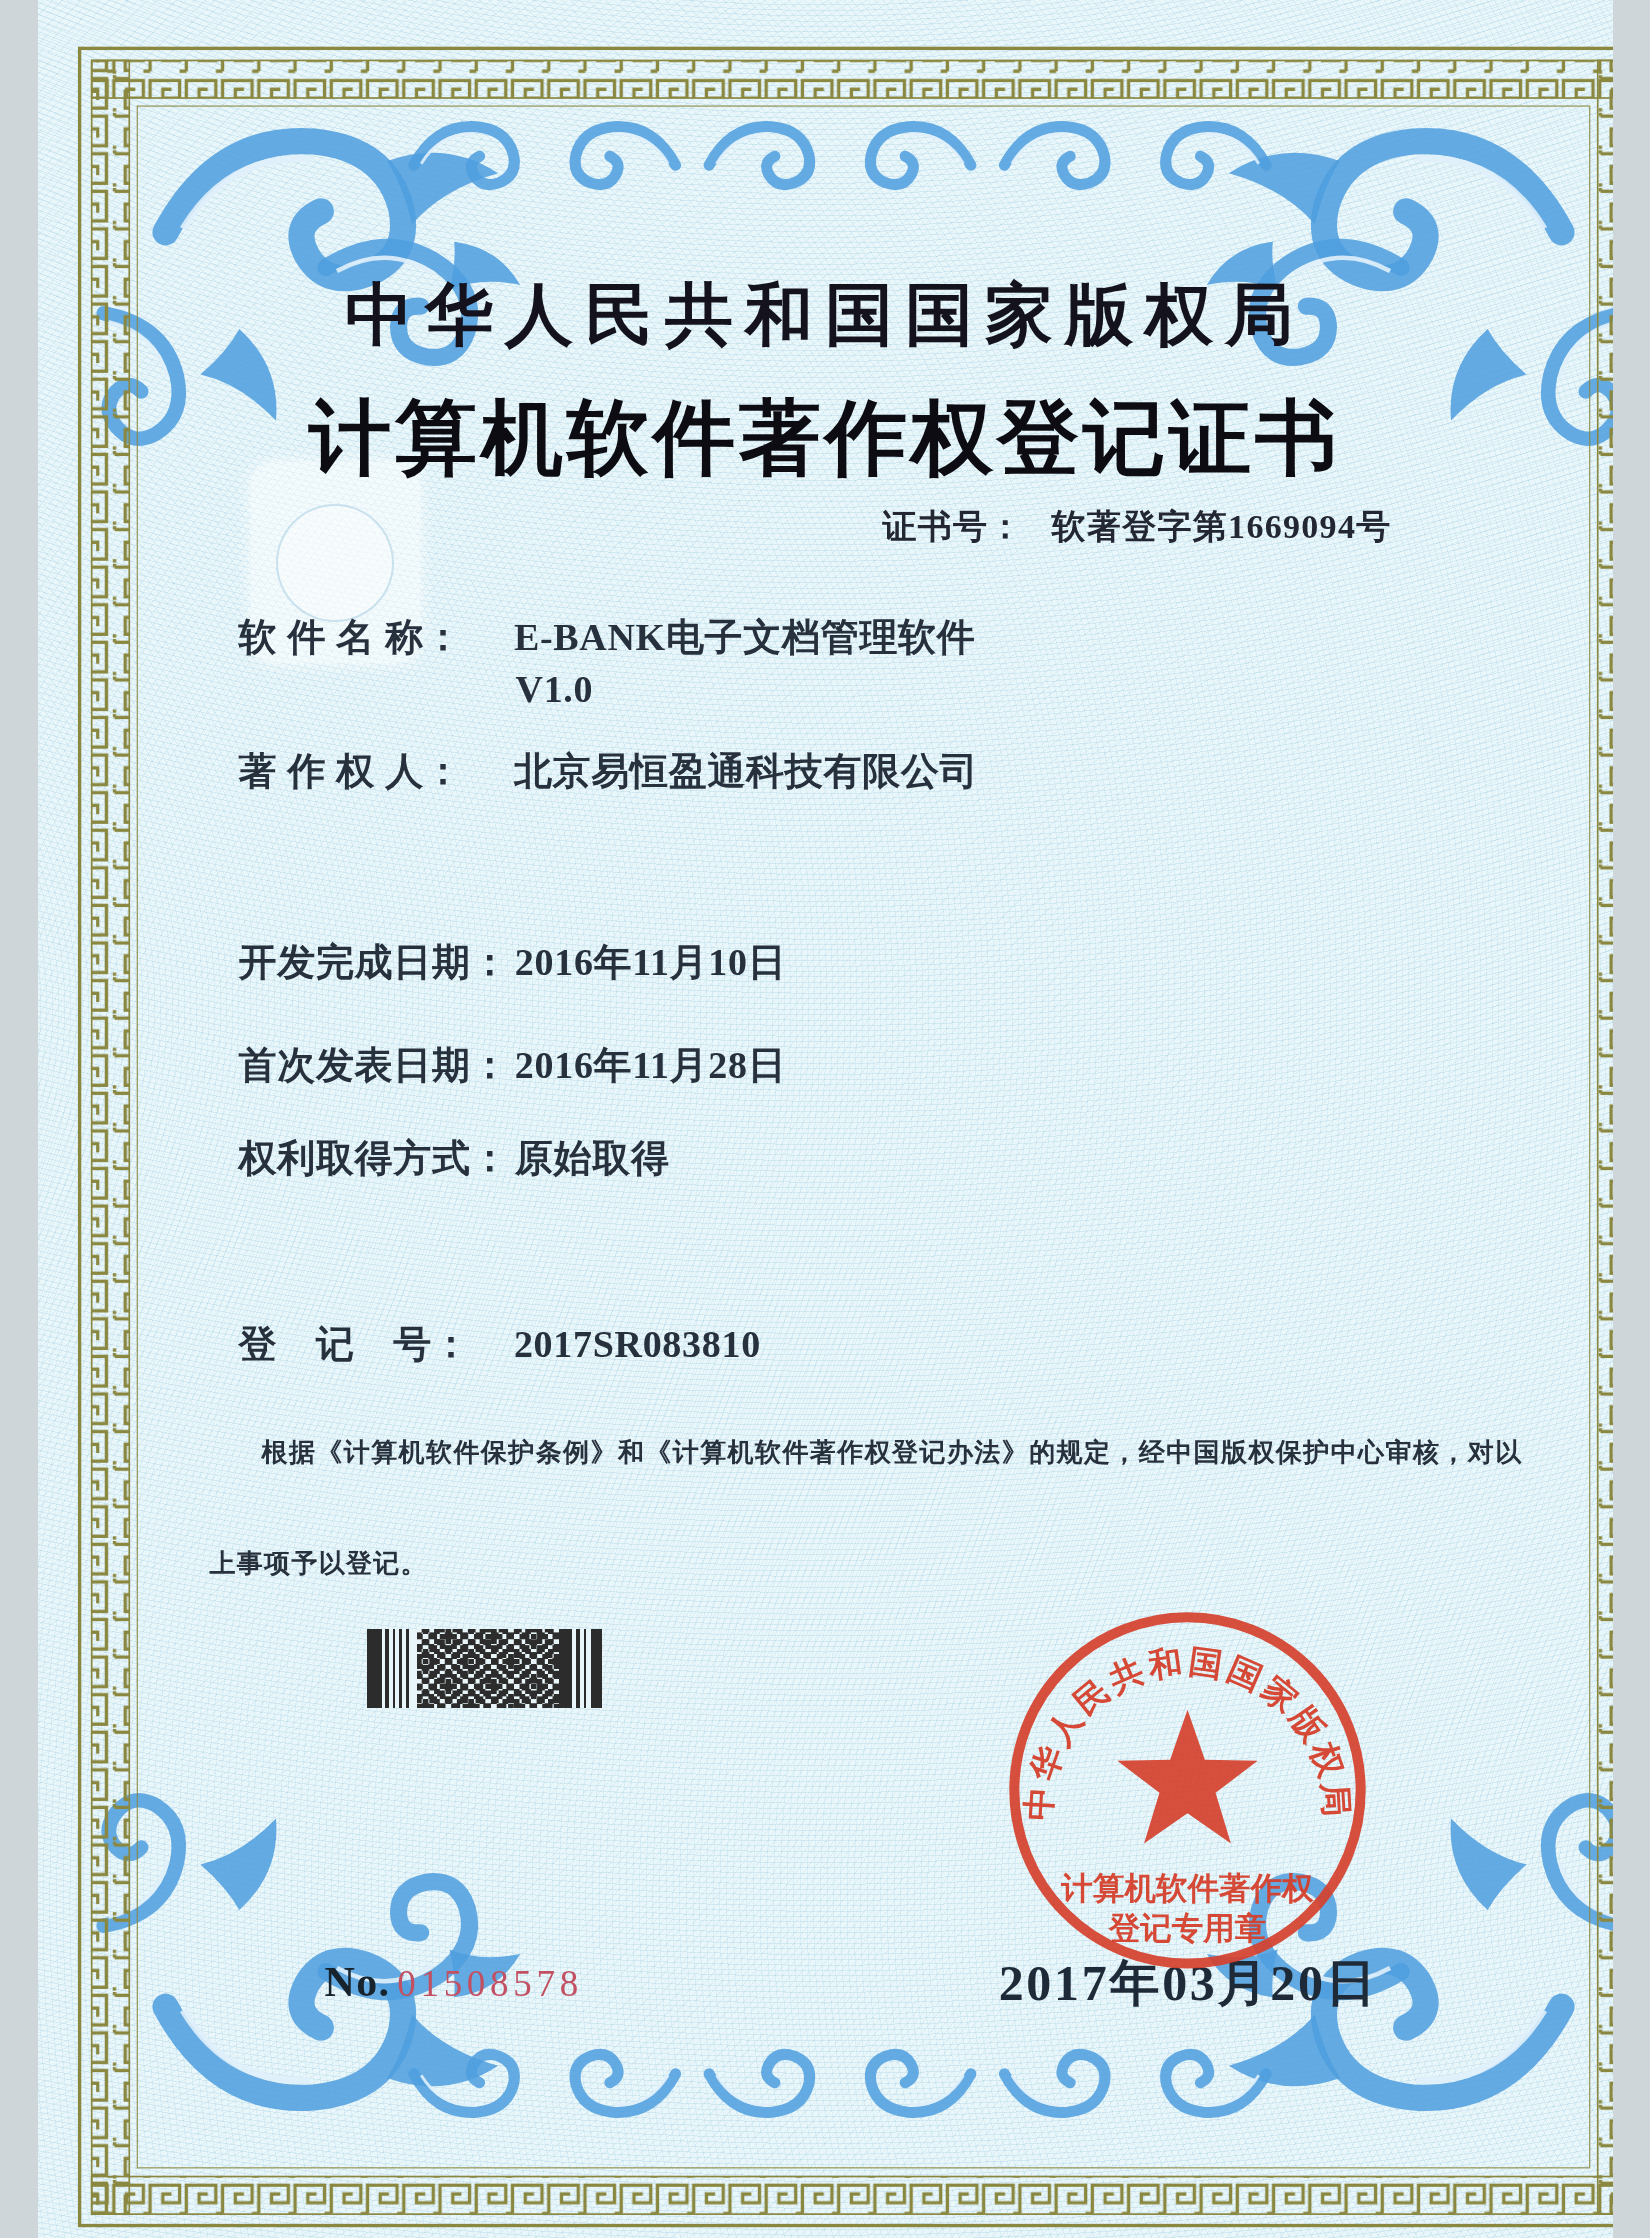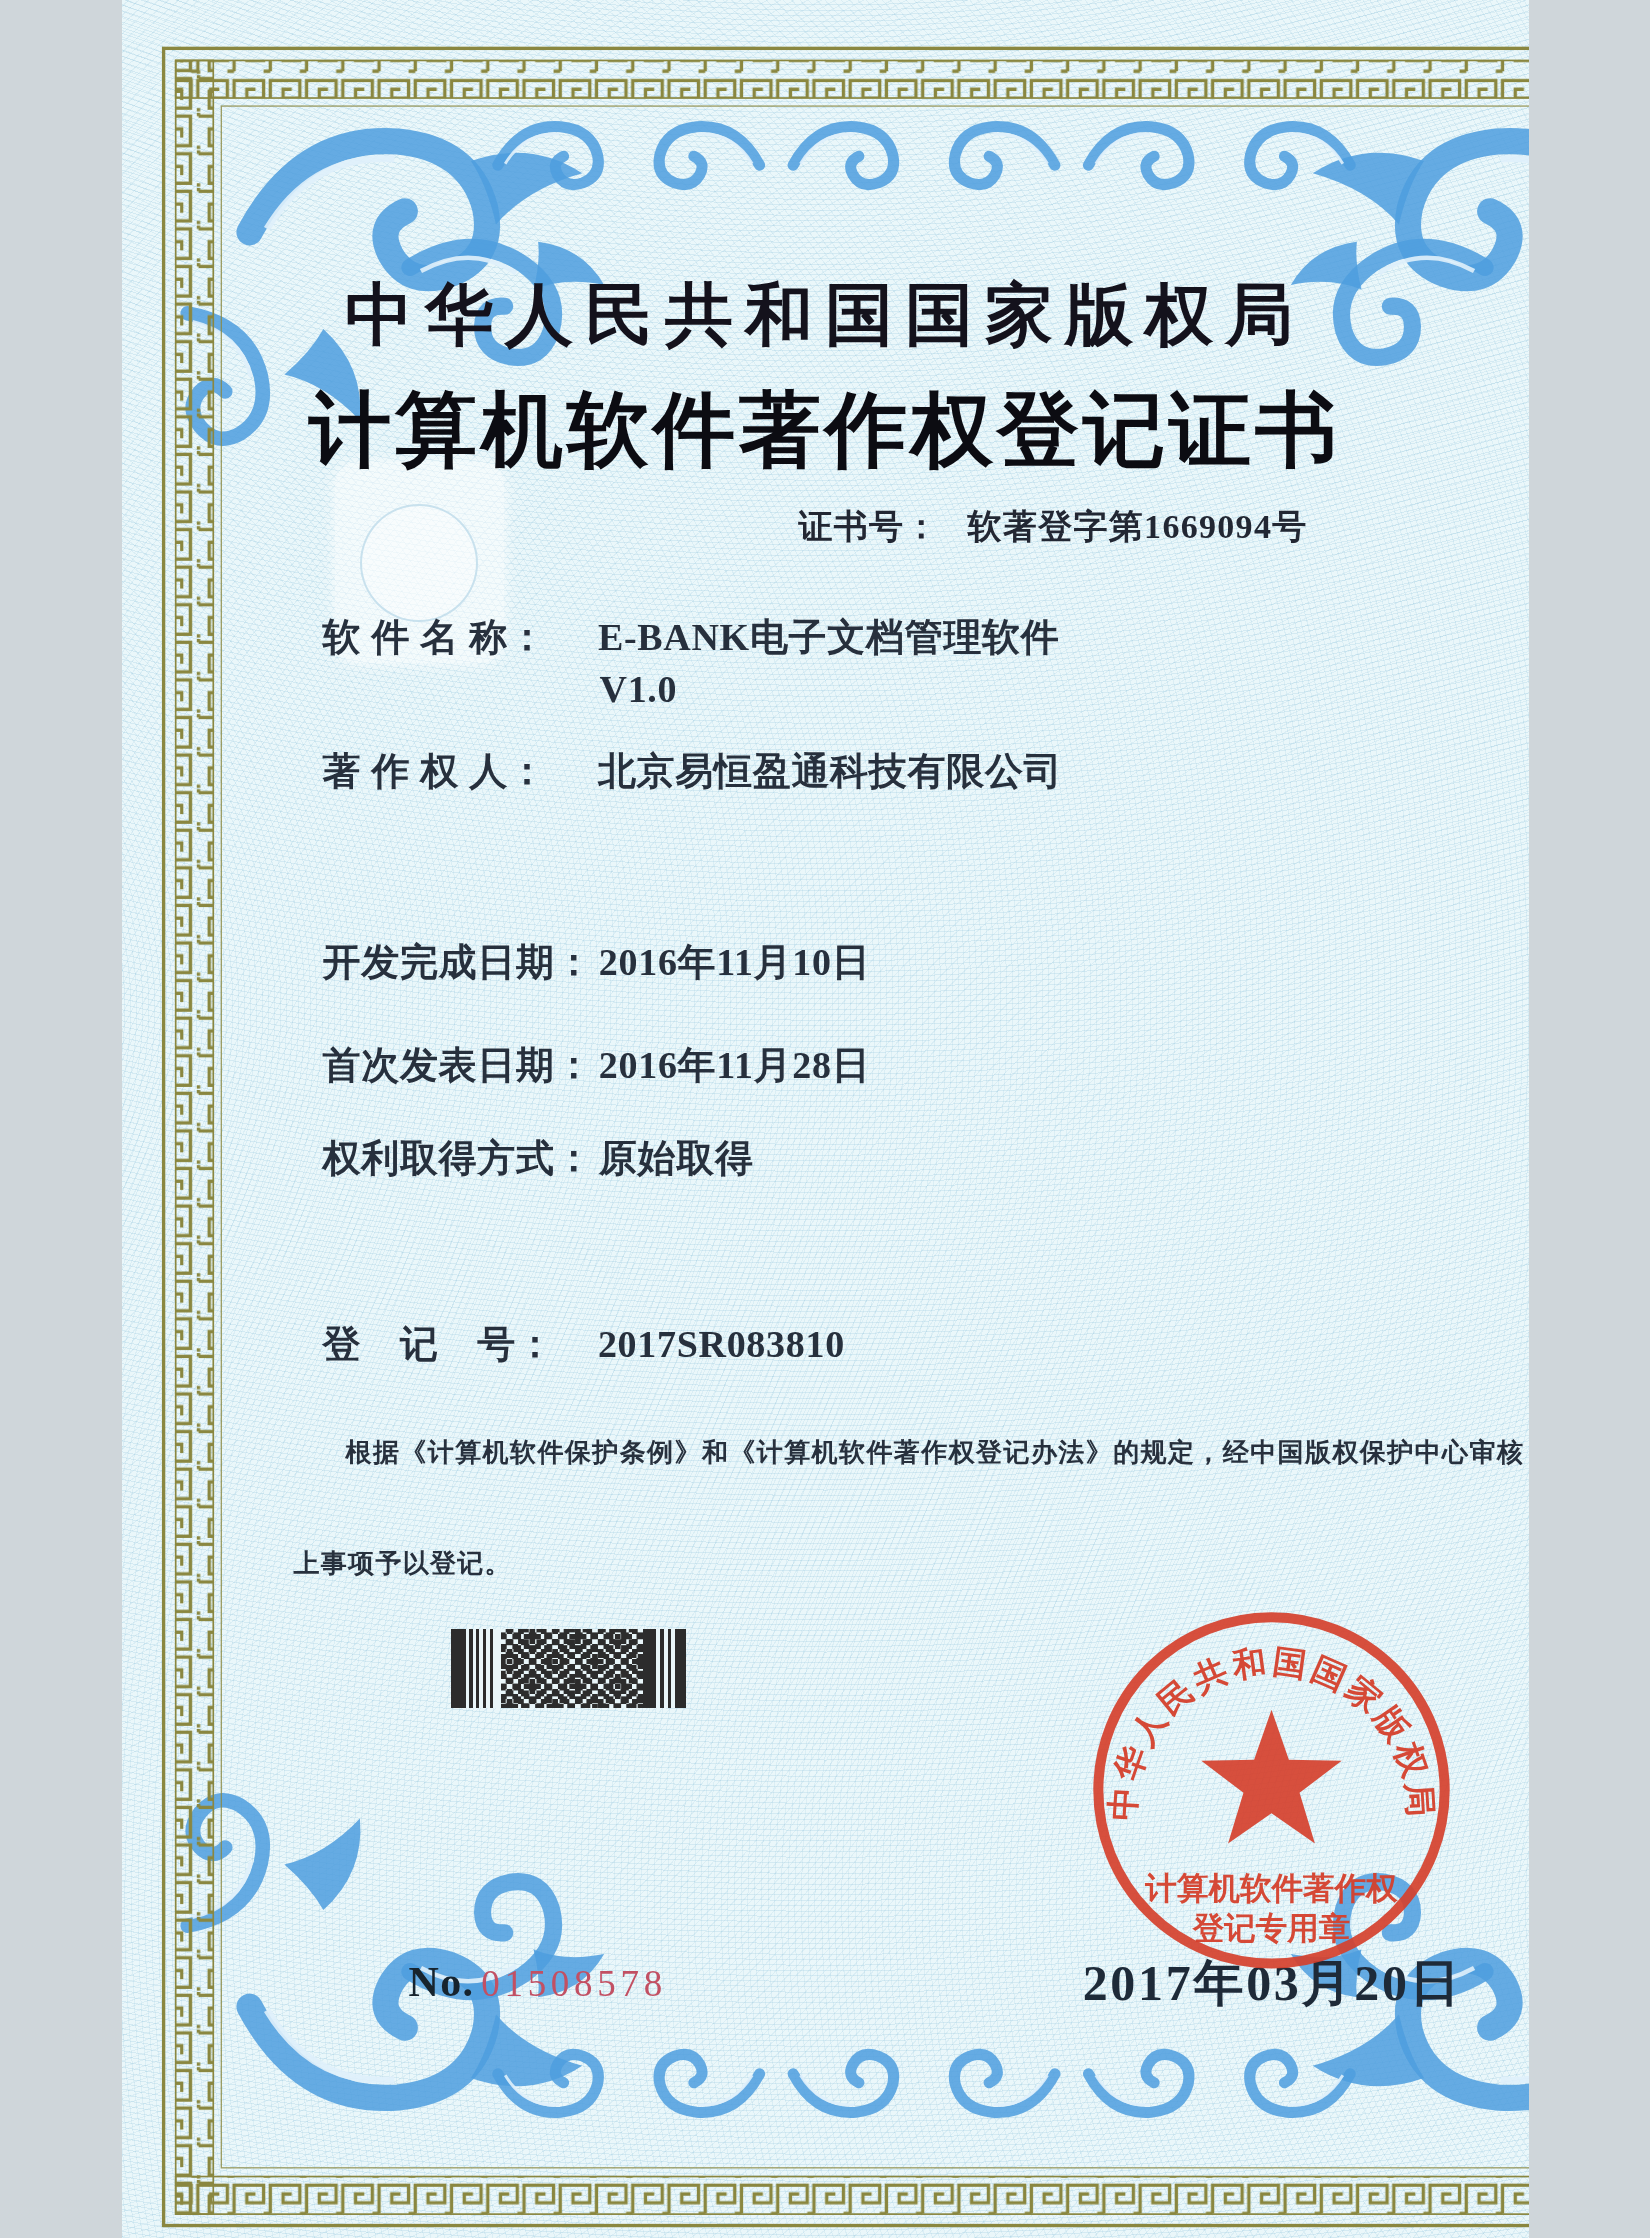--- a/index.html
+++ b/index.html
@@ -1,18 +1,18 @@
 <!DOCTYPE html>
 <html style="font-size:10.7px"><head>
 <meta charset="utf-8">
 <style>
   html,body{margin:0;padding:0;background:#cfd6da;}
   .page{
     position:relative;
-    width:1407px;height:2239px;
+    width:1575px;height:2239px;
     margin:0 auto;
     overflow:hidden;
     font-family:"Liberation Serif","DejaVu Serif",serif;
     background-color:#eaf7fa;
     background-image:
       repeating-radial-gradient(circle at 50% -90%, rgba(122,182,212,.20) 0 1px, rgba(255,255,255,0) 1px 5.4px),
       repeating-radial-gradient(circle at -25% 45%, rgba(122,182,212,.14) 0 1px, rgba(255,255,255,0) 1px 6px),
       repeating-radial-gradient(circle at 125% 85%, rgba(122,182,212,.14) 0 1px, rgba(255,255,255,0) 1px 6.7px);
   }
   .abs{position:absolute;}
@@ -33,21 +33,21 @@
   }
 
   .authority{
     left:0;right:0;top:270px;
     text-align:center;
     font-size:68px;font-weight:700;
     letter-spacing:12px;
     color:#14121c;
   }
   .doc-title{
-    left:0;right:0;top:376px;
+    left:0;right:0;top:384px;
     text-align:center;
     font-size:82px;font-weight:700;
     letter-spacing:4px;
     color:#0c0c12;
   }
   .certno{
     right:221px;top:504px;
     font-size:34px;font-weight:700;
     color:#222733;letter-spacing:1.3px;
   }

